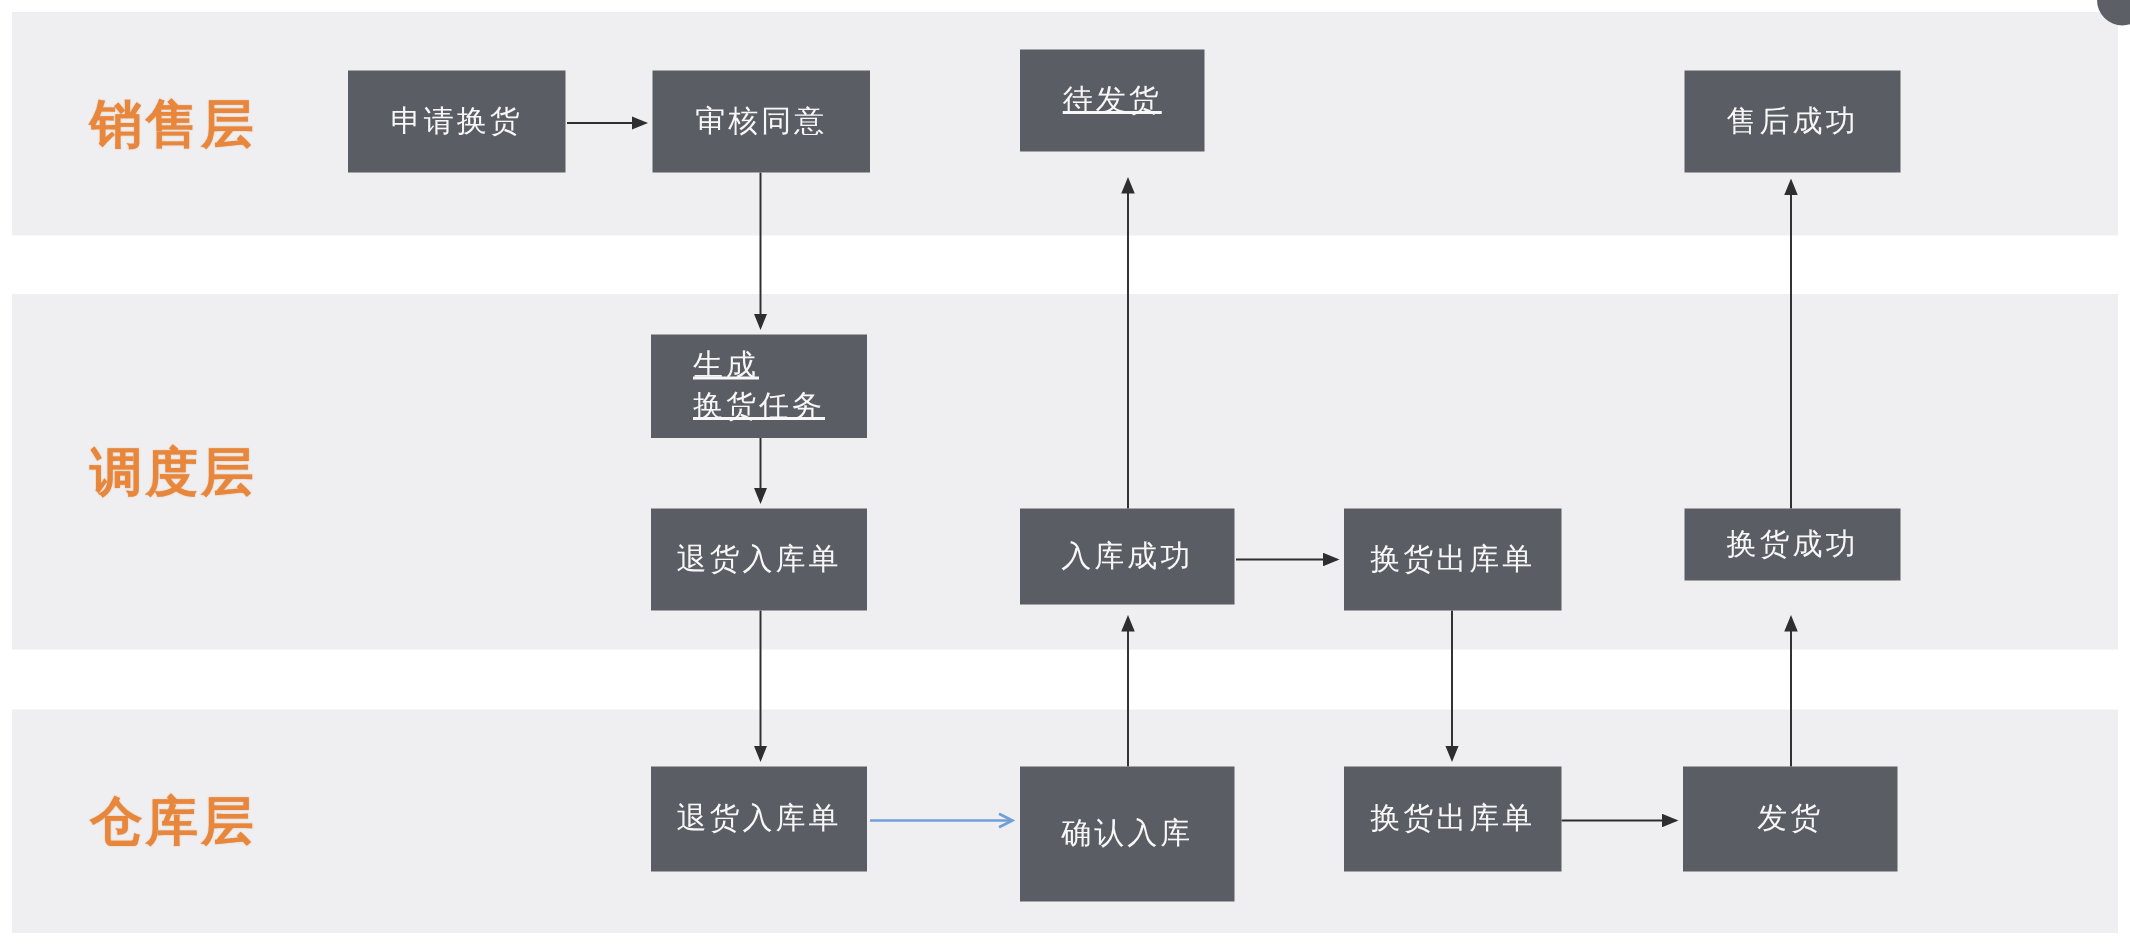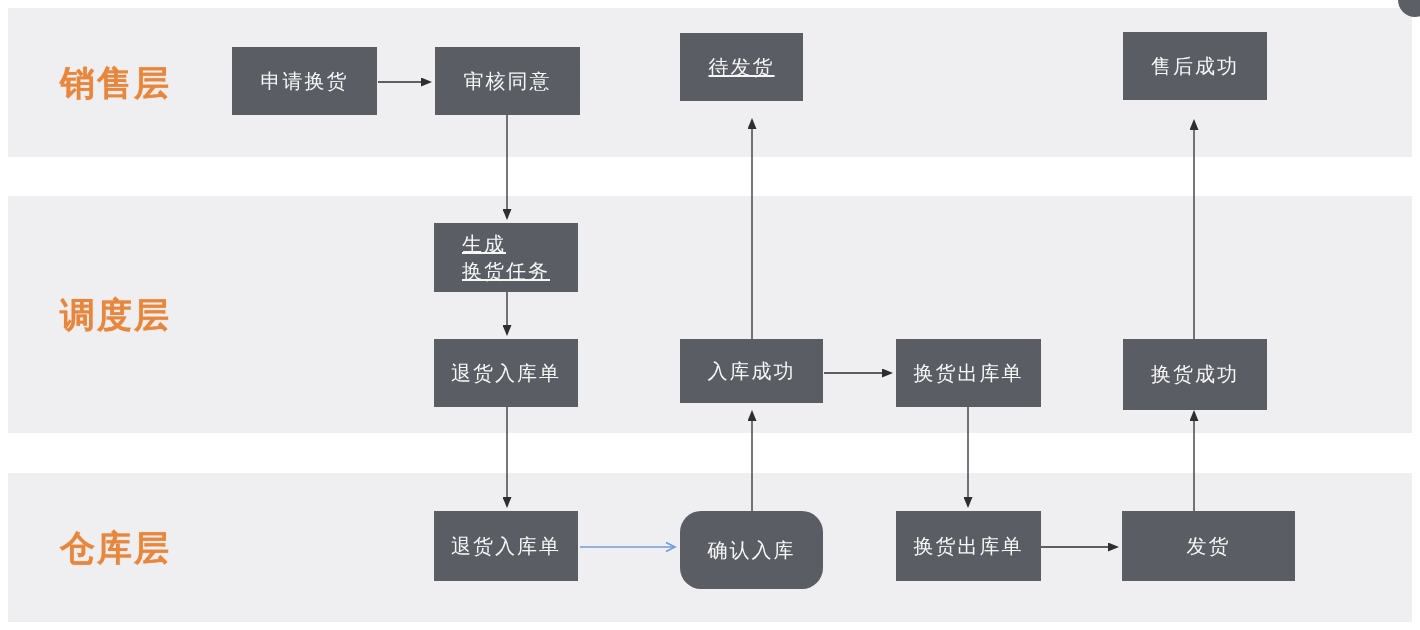--- a/index.html
+++ b/index.html
@@ -99,27 +99,27 @@
         <line x1="1041" y1="547" x2="1117" y2="547" stroke="#2e2e2e" stroke-width="1.3" marker-end="url(#head-black)"></line>
         <line x1="1194" y1="511" x2="1194" y2="412" stroke="#2e2e2e" stroke-width="1.3" marker-end="url(#head-black)"></line>
         <line x1="1194" y1="339" x2="1194" y2="121" stroke="#2e2e2e" stroke-width="1.3" marker-end="url(#head-black)"></line>
       </g>
   </svg>
 
   <div id="nodes">
       <div class="flow-node" style="left: 232px; top: 47px; width: 145px; height: 68px;">申请换货</div>
       <div class="flow-node" style="left: 435px; top: 47px; width: 145px; height: 68px;">审核同意</div>
       <div class="flow-node" style="left: 680px; top: 33px; width: 123px; height: 68px; text-decoration: underline;">待发货</div>
-      <div class="flow-node" style="left: 1123px; top: 32px; width: 144px; height: 68px;">售后成功</div>
+      <div class="flow-node" style="left: 1123px; top: 47px; width: 144px; height: 68px;">售后成功</div>
       <div class="flow-node" style="left: 434px; top: 223px; width: 144px; height: 69px; text-decoration: underline;">生成
 换货任务</div>
       <div class="flow-node" style="left: 434px; top: 339px; width: 144px; height: 68px;">退货入库单</div>
       <div class="flow-node" style="left: 680px; top: 339px; width: 143px; height: 64px;">入库成功</div>
       <div class="flow-node" style="left: 896px; top: 339px; width: 145px; height: 68px;">换货出库单</div>
-      <div class="flow-node" style="left: 1123px; top: 339px; width: 144px; height: 71px;">换货成功</div>
+      <div class="flow-node" style="left: 1123px; top: 339px; width: 144px; height: 48px;">换货成功</div>
       <div class="flow-node" style="left: 434px; top: 511px; width: 144px; height: 70px;">退货入库单</div>
-      <div class="flow-node" style="left: 680px; top: 511px; width: 143px; height: 78px; border-radius: 21px;">确认入库</div>
+      <div class="flow-node" style="left: 680px; top: 511px; width: 143px; height: 90px;">确认入库</div>
       <div class="flow-node" style="left: 896px; top: 511px; width: 145px; height: 70px;">换货出库单</div>
-      <div class="flow-node" style="left: 1122px; top: 511px; width: 173px; height: 70px;">发货</div>
+      <div class="flow-node" style="left: 1122px; top: 511px; width: 143px; height: 70px;">发货</div>
     </div>
 
   <div class="corner-dot"></div>
 </div>
 
 </body></html>

